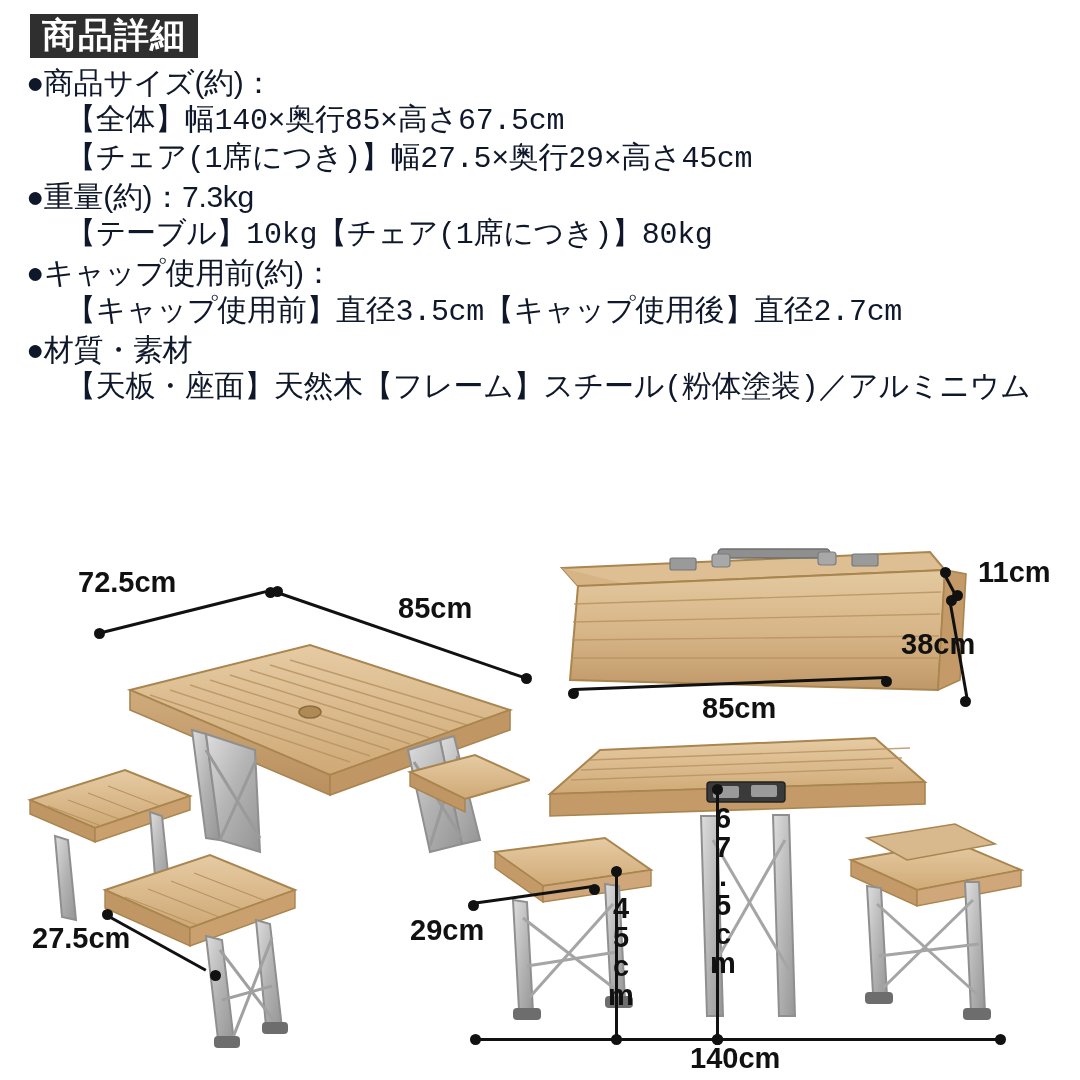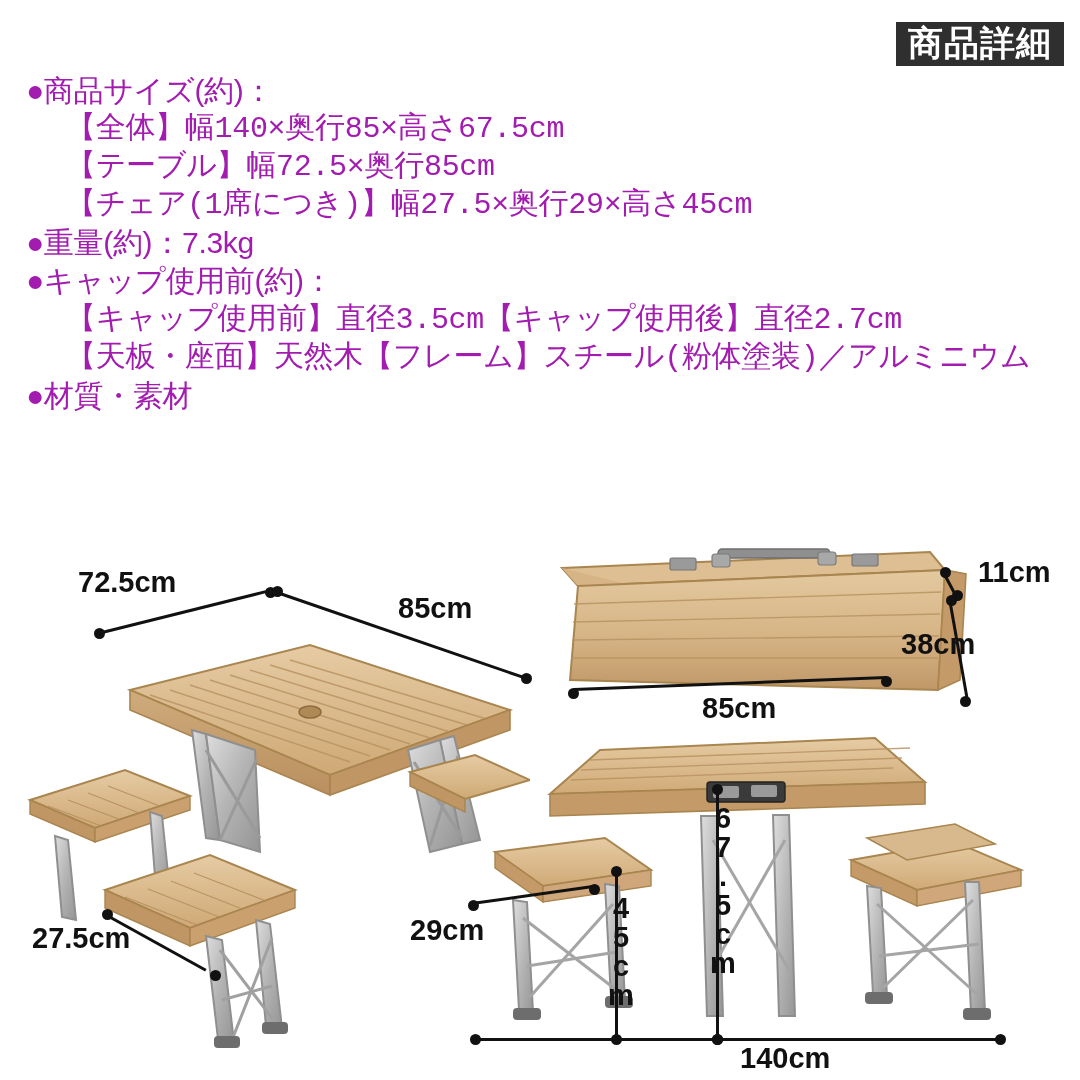--- a/index.html
+++ b/index.html
@@ -21,36 +21,35 @@
   
   .spec-block {
     position: absolute;
     left: 0;
     top: 0;
     width: 1080px;
     padding: 14px 16px 0 16px;
     box-sizing: border-box;
   }
   .spec-title-wrap {
-    margin: 8px 0 6px 14px;
-    text-align: right;
+    margin: 0 0 6px 14px;
   }
   .spec-title {
     display: inline-block;
     background: #2f2f2f;
     color: #ffffff;
     font-size: 35px;
     font-weight: bold;
     letter-spacing: 1px;
     padding: 3px 12px 6px 12px;
     line-height: 1.0;
   }
   .spec-line {
     font-size: 30px;
-    color: #a21caf;
+    color: #0f172a;
     line-height: 1.27;
     letter-spacing: -0.3px;
     white-space: nowrap;
   }
   .spec-line.bullet {
     padding-left: 10px;
   }
   .spec-line.indent {
     padding-left: 50px;
     font-family: Liberation Mono, monospace;
@@ -97,27 +96,27 @@
 
 <div id="page">
 
   <div class="spec-block">
     <div class="spec-title-wrap">
       <span class="spec-title">商品詳細</span>
     </div>
 
     <div class="spec-line bullet">●商品サイズ(約)：</div>
     <div class="spec-line indent">【全体】幅140×奥行85×高さ67.5cm</div>
-    <div class="spec-line indent">【テーブル】幅72.5×奥行85cm</div>
     <div class="spec-line indent">【チェア(1席につき)】幅27.5×奥行29×高さ45cm</div>
     <div class="spec-line bullet">●重量(約)：7.3kg</div>
+    <div class="spec-line indent">【テーブル】10kg【チェア(1席につき)】80kg</div>
     <div class="spec-line bullet">●キャップ使用前(約)：</div>
     <div class="spec-line indent">【キャップ使用前】直径3.5cm【キャップ使用後】直径2.7cm</div>
+    <div class="spec-line bullet">●材質・素材</div>
     <div class="spec-line indent">【天板・座面】天然木【フレーム】スチール(粉体塗装)／アルミニウム</div>
-    <div class="spec-line bullet">●材質・素材</div>
   </div>
 
   <div class="diagram">
 
     <svg style="position:absolute; left:10px; top:50px; width:520px; height:470px;" viewBox="0 0 520 470">
       <defs>
         <linearGradient id="woodTop" x1="0" y1="0" x2="0" y2="1">
           <stop offset="0%" stop-color="#e6cba3"></stop>
           <stop offset="100%" stop-color="#cfa976"></stop>
         </linearGradient>
@@ -345,20 +344,20 @@
     <div class="dim-label vert" style="left:604px; top:352px;">45cm</div>
     <div class="rule v" style="left:615px; top:332px; width:3px; height:168px;"></div>
     <div class="dot" style="left:611px; top:326px;"></div>
     <div class="dot" style="left:611px; top:494px;"></div>
 
     <div class="dim-label" style="left:410px; top:374px;">29cm</div>
     <div class="rule h" style="left:472px; top:362px; width:122px; transform:rotate(-8deg); transform-origin:left center;"></div>
     <div class="dot" style="left:468px; top:360px;"></div>
     <div class="dot" style="left:589px; top:344px;"></div>
 
-    <div class="dim-label" style="left:740px; top:502px;">140cm</div>
+    <div class="dim-label" style="left:690px; top:502px;">140cm</div>
     <div class="rule h" style="left:476px; top:498px; width:523px;"></div>
     <div class="dot" style="left:470px; top:494px;"></div>
     <div class="dot" style="left:712px; top:494px;"></div>
     <div class="dot" style="left:995px; top:494px;"></div>
 
   </div>
 </div>
 
 </body></html>

